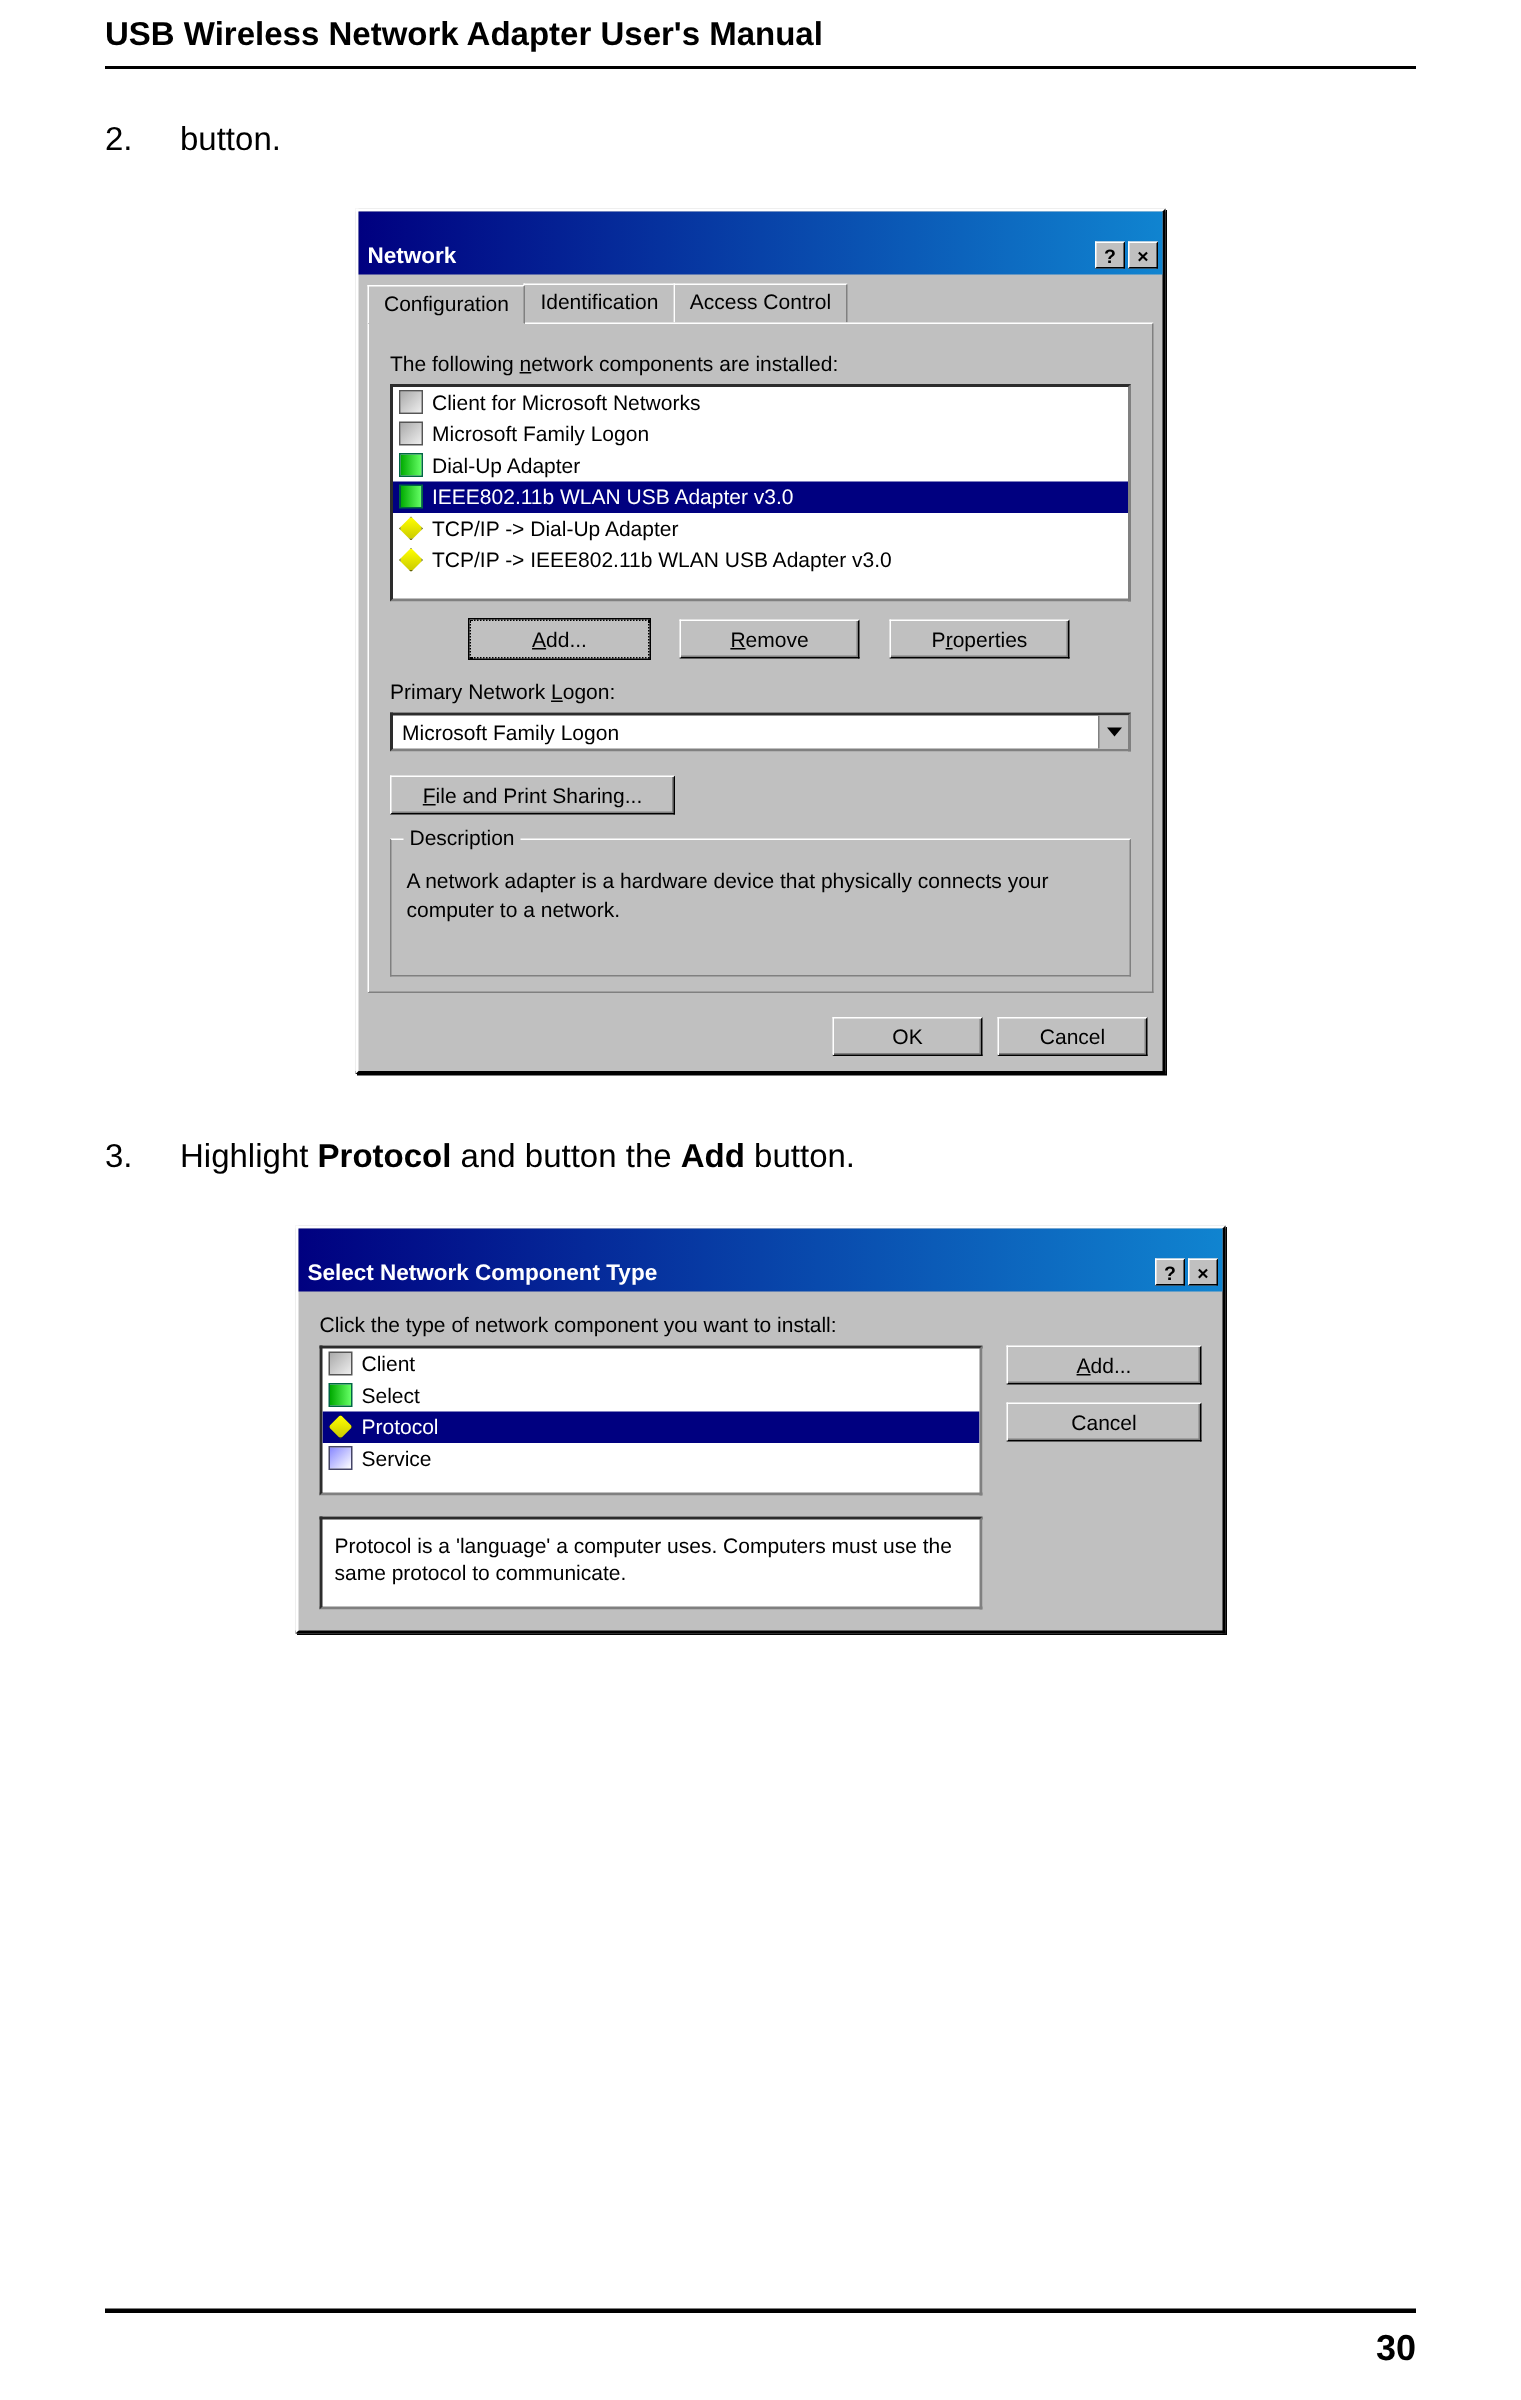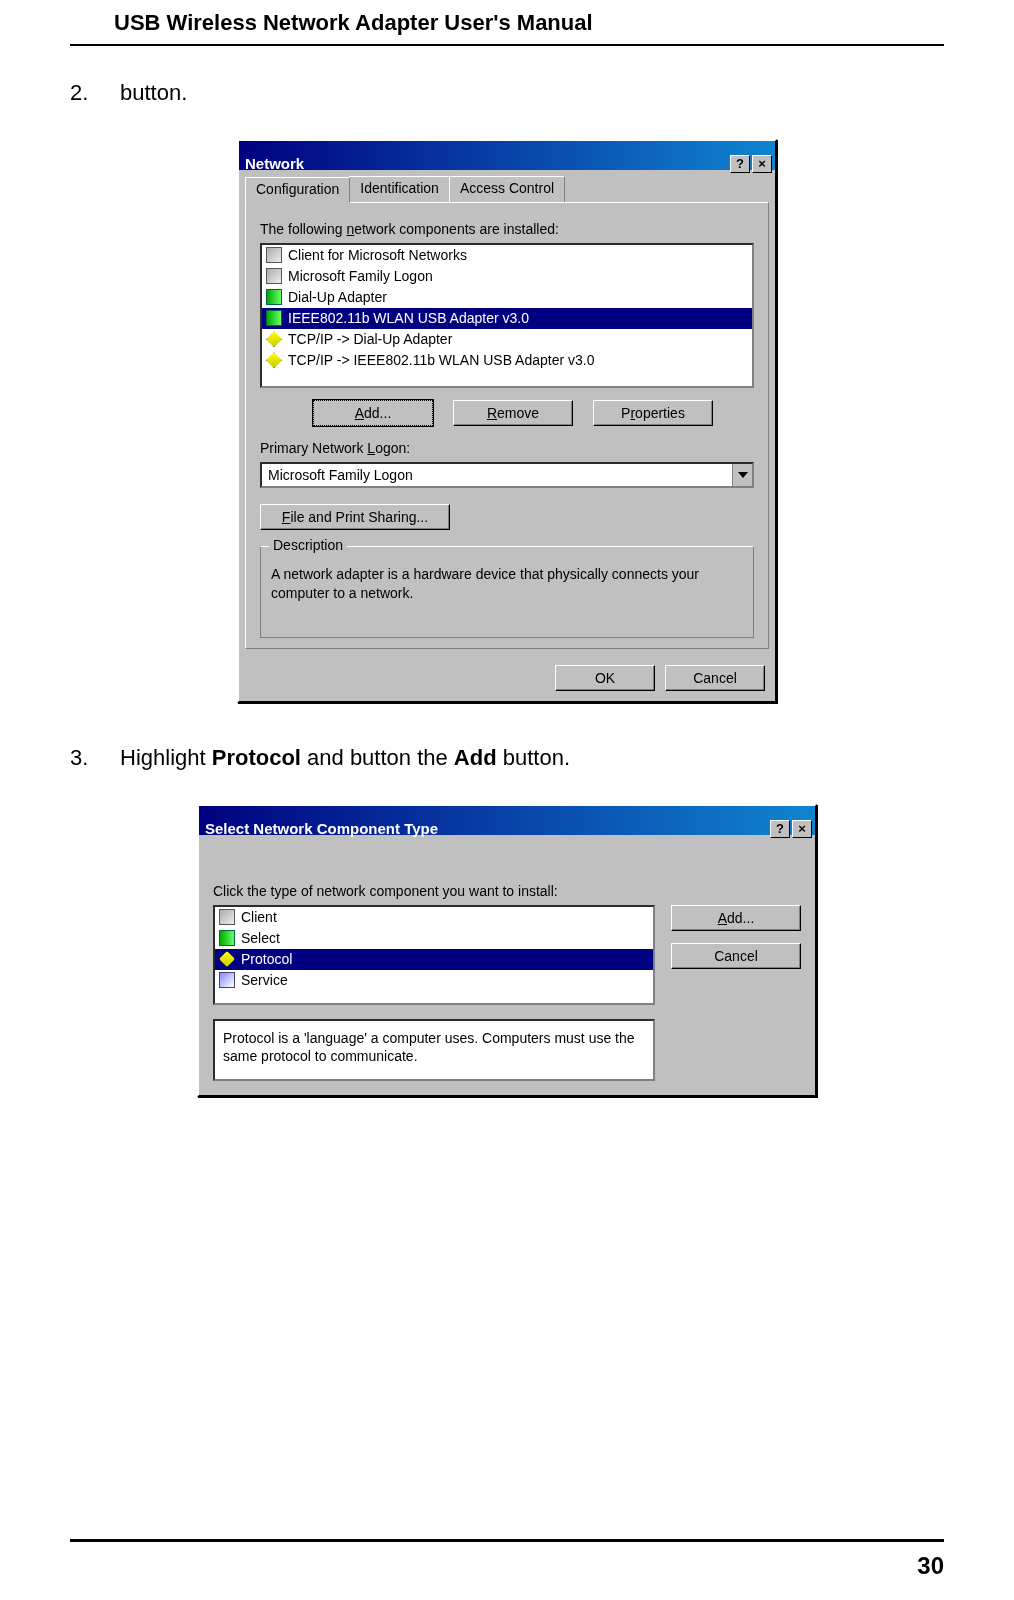--- a/index.html
+++ b/index.html
@@ -13,21 +13,20 @@
   }
   .page {
     padding: 10px 70px 30px 70px;
     height: 100%;
     position: relative;
   }
   .header-title {
     font-weight: bold;
     font-size: 22px;
     padding: 0 0 8px 0;
-    margin-left: 44px;
   }
   .hr { border-top: 2.5px solid #000; margin: 0 0 32px 0; }
   .hr-bottom { border-top: 3.5px solid #000; position:absolute; left:70px; right:70px; bottom:58px; }
   .page-num { position:absolute; right:70px; bottom:20px; font-weight:bold; font-size:24px; }
 
   .step { display:flex; font-size:22px; margin: 0 0 30px 0; line-height:1.4; }
   .step .num { width:40px; flex:0 0 50px; }
   .step .body { flex:1; text-align: justify; }
   .step .just { text-align-last: justify; }
   .fw-i { font-style: italic; }
@@ -45,21 +44,21 @@
   }
   .dlg1 { width:540px; }
   .dlg2 { width:620px; }
 
   .titlebar {
     background: linear-gradient(90deg,#000080 0%, #1084d0 100%);
     color:#fff; font-weight:bold;
     display:flex; align-items:center;
     padding:20px 3px 3px 6px;
     font-size:15px;
-    height:29px;
+    height:42px;
   }
   .titlebar .spacer{flex:1;}
   .title-btn {
     width:20px;height:18px;background:#c0c0c0;
     border:1px solid #000; border-top-color:#fff; border-left-color:#fff;
     margin-left:2px; display:flex;align-items:center;justify-content:center;
     font-weight:bold;color:#000;font-size:13px;line-height:1;
   }
 
   .tabs { display:flex; padding:6px 6px 0 6px; gap:0; }
@@ -115,21 +114,21 @@
   .tri{width:0;height:0;border-left:5px solid transparent;border-right:5px solid transparent;border-top:6px solid #000;}
 
   .groupbox{ border:1px solid #808080; border-top-color:#fff; position:relative; padding:18px 10px 10px 10px; margin-top:16px;}
   .groupbox .glabel{ position:absolute; top:-10px; left:8px; background:#c0c0c0; padding:0 4px; font-size:14px;}
   .desc-text{ font-size:14px; line-height:1.35; min-height:62px;}
 
   .footer-btns{ display:flex; justify-content:flex-end; gap:10px; padding:10px;}
   .footer-btns .btn{ width:100px; }
 
   
-  .dlg2-body{ padding:14px;margin-top:34px; }
+  .dlg2-body{ padding:14px; }
   .dlg2-row{ display:flex; gap:16px; }
   .dlg2-left{ flex:1; }
   .dlg2-right{ width:130px; display:flex; flex-direction:column; gap:12px; }
   .dlg2 .listbox{ height:100px; }
   .dlg2 .descbox{ border:2px inset #808080; background:#ffffff; margin-top:14px; padding:8px; font-size:14px; line-height:1.35; height:62px;}
 </style>
 </head>
 <body>
 
 <div class="page">

